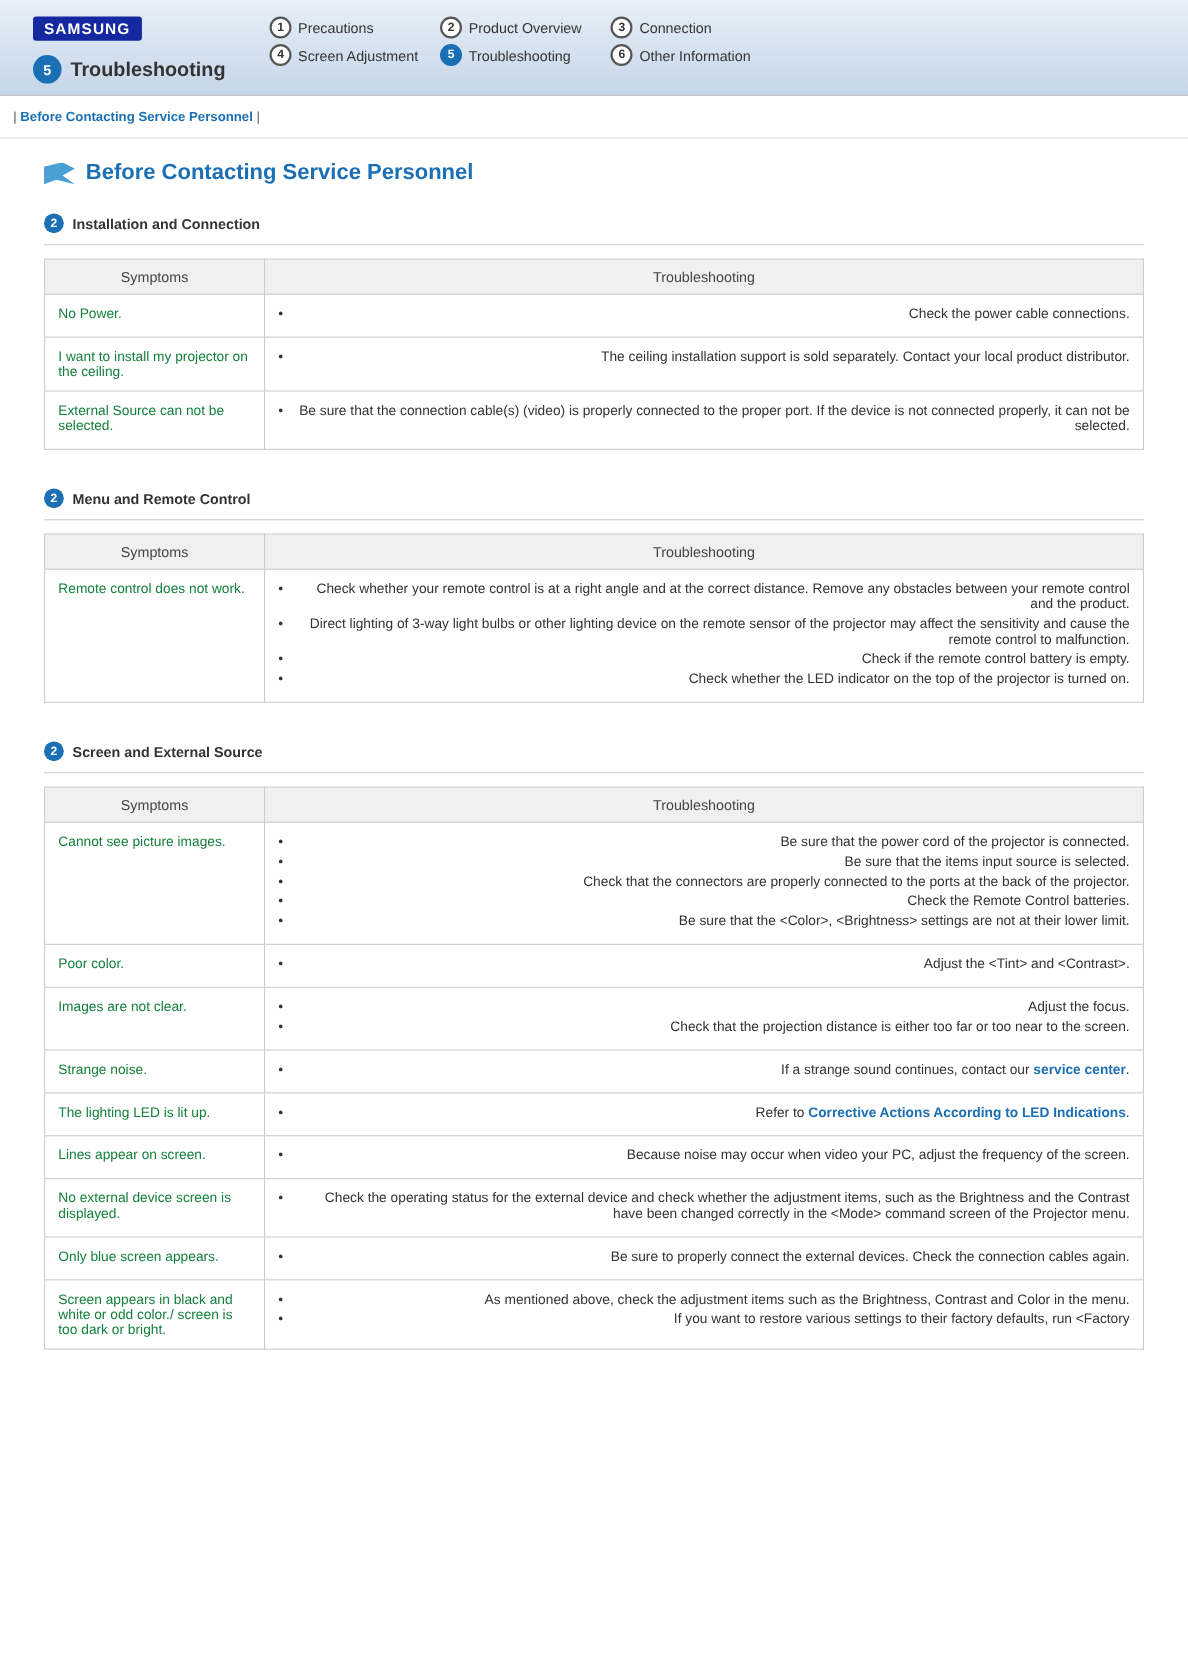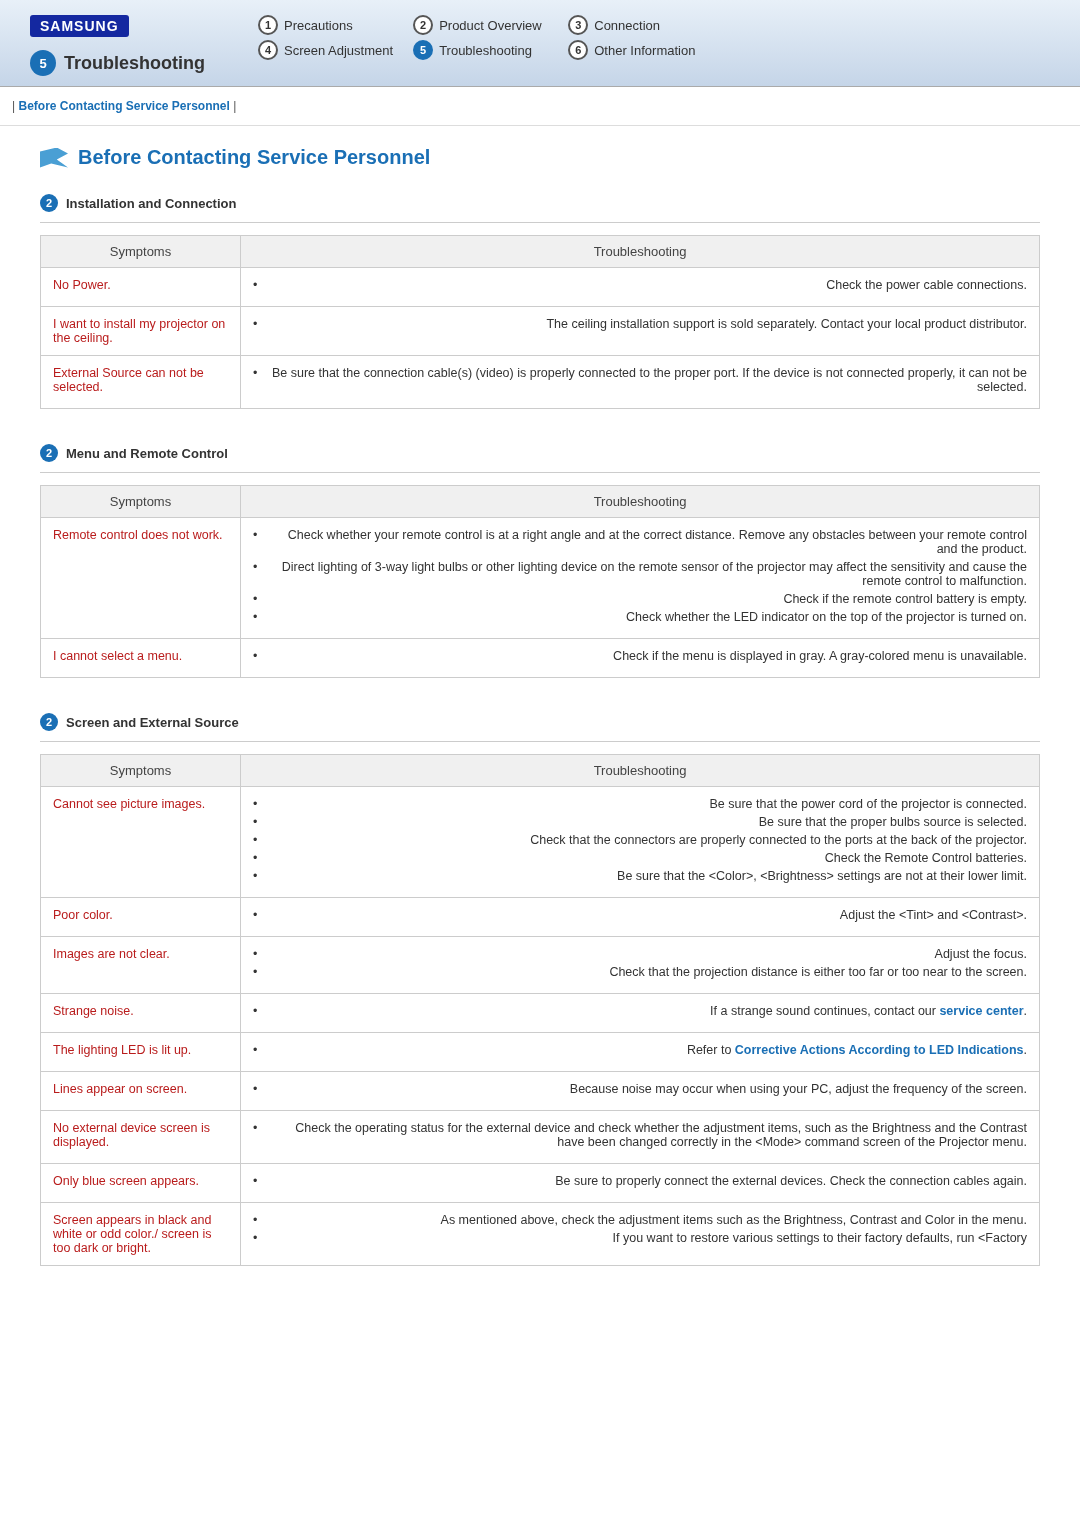--- a/index.html
+++ b/index.html
@@ -6,21 +6,21 @@
     body { font-family: Arial, sans-serif; font-size: 13px; color: #333; background: #fff; width: 1080px; }
 
     
     .header { background: linear-gradient(to bottom, #e8f0f8, #c5d5e8); padding: 15px 30px 10px; border-bottom: 1px solid #aaa; }
     .samsung-logo { display: inline-block; background: #1428a0; color: #fff; font-weight: bold; font-size: 14px; padding: 3px 10px; border-radius: 3px; letter-spacing: 1px; margin-bottom: 8px; }
     .nav-grid { display: grid; grid-template-columns: repeat(3, 1fr); gap: 5px 20px; max-width: 600px; margin-left: 20px; }
     .nav-item { display: flex; align-items: center; gap: 6px; font-size: 13px; color: #333; cursor: pointer; }
     .nav-num { width: 20px; height: 20px; border-radius: 50%; border: 2px solid #555; display: flex; align-items: center; justify-content: center; font-size: 11px; font-weight: bold; background: #fff; }
     .nav-num.active { background: #1a6fb5; border-color: #1a6fb5; color: #fff; }
     .nav-label { font-size: 13px; }
-    .header-top { display: flex; align-items: flex-start; gap: 33px; }
+    .header-top { display: flex; align-items: flex-start; gap: 20px; }
     .current-section { display: flex; align-items: center; gap: 8px; margin-top: 5px; }
     .current-num { width: 26px; height: 26px; border-radius: 50%; background: #1a6fb5; color: #fff; display: flex; align-items: center; justify-content: center; font-size: 13px; font-weight: bold; }
     .current-label { font-size: 18px; font-weight: bold; color: #333; }
 
     
     .breadcrumb { padding: 12px; font-size: 12px; color: #555; border-bottom: 1px solid #ddd; }
     .breadcrumb a { color: #1a6fb5; text-decoration: none; }
 
     
     .page-title-section { padding: 20px 40px 10px; display: flex; align-items: center; gap: 10px; }
@@ -31,21 +31,21 @@
     .section { padding: 15px 40px 20px; }
     .section-header { display: flex; align-items: center; gap: 8px; margin-bottom: 10px; }
     .section-num { width: 18px; height: 18px; border-radius: 50%; background: #1a6fb5; color: #fff; display: flex; align-items: center; justify-content: center; font-size: 11px; font-weight: bold; }
     .section-title { font-size: 13px; font-weight: bold; color: #333; }
     .section-divider { border: none; border-top: 1px solid #ccc; margin-bottom: 12px; }
 
     
     .trouble-table { width: 100%; border-collapse: collapse; border: 1px solid #ccc; font-size: 12.5px; }
     .trouble-table th { background: #f0f0f0; padding: 8px 12px; font-weight: normal; border: 1px solid #ccc; font-size: 13px; color: #444; }
     .trouble-table td { padding: 10px 12px; border: 1px solid #ccc; vertical-align: top; }
-    .trouble-table td:first-child { width: 200px; color: #b91c1c; }
+    .trouble-table td:first-child { width: 200px; color: #15803d; }
     .trouble-table td:last-child { color: #333; }
     .trouble-table ul { list-style: none; padding: 0; text-align: right; }
     .trouble-table ul li { padding-left: 15px; position: relative; margin-bottom: 4px; }
     .trouble-table ul li::before { content: "•"; position: absolute; left: 0; color: #333; }
     a.link { color: #1a6fb5; text-decoration: none; font-weight: bold; }
   </style>
 </head>
 <body>
 
 <div class="header">
@@ -157,28 +157,20 @@
         <td>Remote control does not work.</td>
         <td>
           <ul>
             <li>Check whether your remote control is at a right angle and at the correct distance. Remove any obstacles between your remote control and the product.</li>
             <li>Direct lighting of 3-way light bulbs or other lighting device on the remote sensor of the projector may affect the sensitivity and cause the remote control to malfunction.</li>
             <li>Check if the remote control battery is empty.</li>
             <li>Check whether the LED indicator on the top of the projector is turned on.</li>
           </ul>
         </td>
       </tr>
-      <tr>
-        <td>I cannot select a menu.</td>
-        <td>
-          <ul>
-            <li>Check if the menu is displayed in gray. A gray-colored menu is unavailable.</li>
-          </ul>
-        </td>
-      </tr>
     </tbody>
   </table>
 </div>
 
 <div class="section">
   <div class="section-header">
     <div class="section-num">2</div>
     <span class="section-title">Screen and External Source</span>
   </div>
   <hr class="section-divider">
@@ -188,21 +180,21 @@
         <th>Symptoms</th>
         <th>Troubleshooting</th>
       </tr>
     </thead>
     <tbody>
       <tr>
         <td>Cannot see picture images.</td>
         <td>
           <ul>
             <li>Be sure that the power cord of the projector is connected.</li>
-            <li>Be sure that the proper bulbs source is selected.</li>
+            <li>Be sure that the items input source is selected.</li>
             <li>Check that the connectors are properly connected to the ports at the back of the projector.</li>
             <li>Check the Remote Control batteries.</li>
             <li>Be sure that the &lt;Color&gt;, &lt;Brightness&gt; settings are not at their lower limit.</li>
           </ul>
         </td>
       </tr>
       <tr>
         <td>Poor color.</td>
         <td>
           <ul>
@@ -232,21 +224,21 @@
         <td>
           <ul>
             <li>Refer to <a href="#" class="link">Corrective Actions According to LED Indications</a>.</li>
           </ul>
         </td>
       </tr>
       <tr>
         <td>Lines appear on screen.</td>
         <td>
           <ul>
-            <li>Because noise may occur when using your PC, adjust the frequency of the screen.</li>
+            <li>Because noise may occur when video your PC, adjust the frequency of the screen.</li>
           </ul>
         </td>
       </tr>
       <tr>
         <td>No external device screen is displayed.</td>
         <td>
           <ul>
             <li>Check the operating status for the external device and check whether the adjustment items, such as the Brightness and the Contrast have been changed correctly in the &lt;Mode&gt; command screen of the Projector menu.</li>
           </ul>
         </td>

